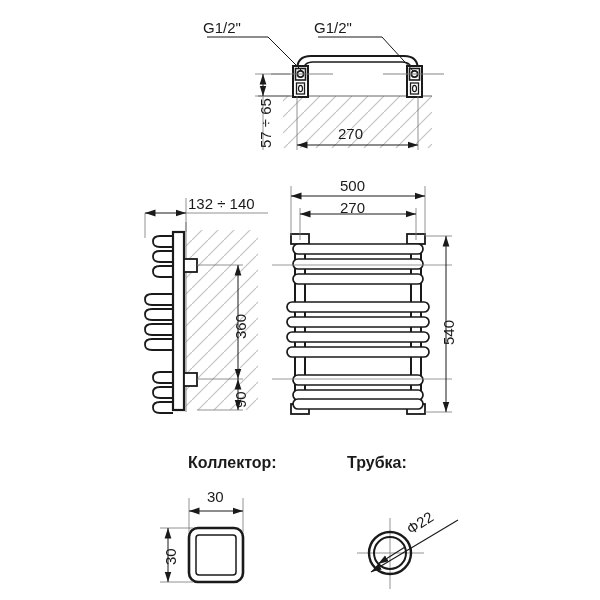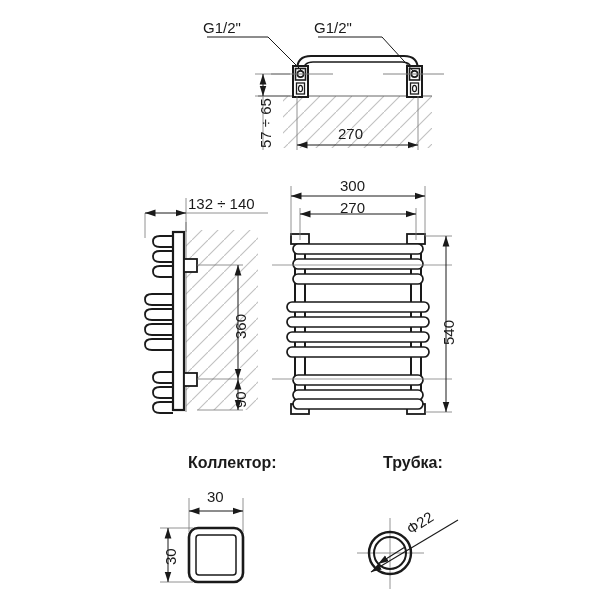--- a/index.html
+++ b/index.html
@@ -223,24 +223,24 @@
 
   <div class="lbl lbl-dim" style="left:203px; top:20px;">G1/2"</div>
   <div class="lbl lbl-dim" style="left:314px; top:20px;">G1/2"</div>
   <div class="lbl lbl-dim" style="left:338px; top:126px;">270</div>
   <div class="lbl lbl-dim rot90" style="left:258px; top:148px;">57 ÷ 65</div>
 
   <div class="lbl lbl-dim" style="left:188px; top:196px;text-align:center;">132 ÷ 140</div>
   <div class="lbl lbl-dim rot90" style="left:233px; top:339px;">360</div>
   <div class="lbl lbl-dim rot90" style="left:233px; top:408px;">90</div>
 
-  <div class="lbl lbl-dim" style="left:340px; top:178px;">300</div>
+  <div class="lbl lbl-dim" style="left:340px; top:178px;">500</div>
   <div class="lbl lbl-dim" style="left:340px; top:200px;">270</div>
   <div class="lbl lbl-dim rot90" style="left:441px; top:345px;">540</div>
 
   <div class="lbl lbl-head" style="left:188px; top:455px;">Коллектор:</div>
-  <div class="lbl lbl-head" style="left:347px; top:455px;margin-left:36px;">Трубка:</div>
+  <div class="lbl lbl-head" style="left:347px; top:455px;">Трубка:</div>
 
   <div class="lbl lbl-dim" style="left:207px; top:489px;">30</div>
   <div class="lbl lbl-dim rot90" style="left:163px; top:565px;">30</div>
   <div class="lbl lbl-dim rot45" style="left:404px; top:524px;">Ф22</div>
 
 </div>
 
 </body></html>

